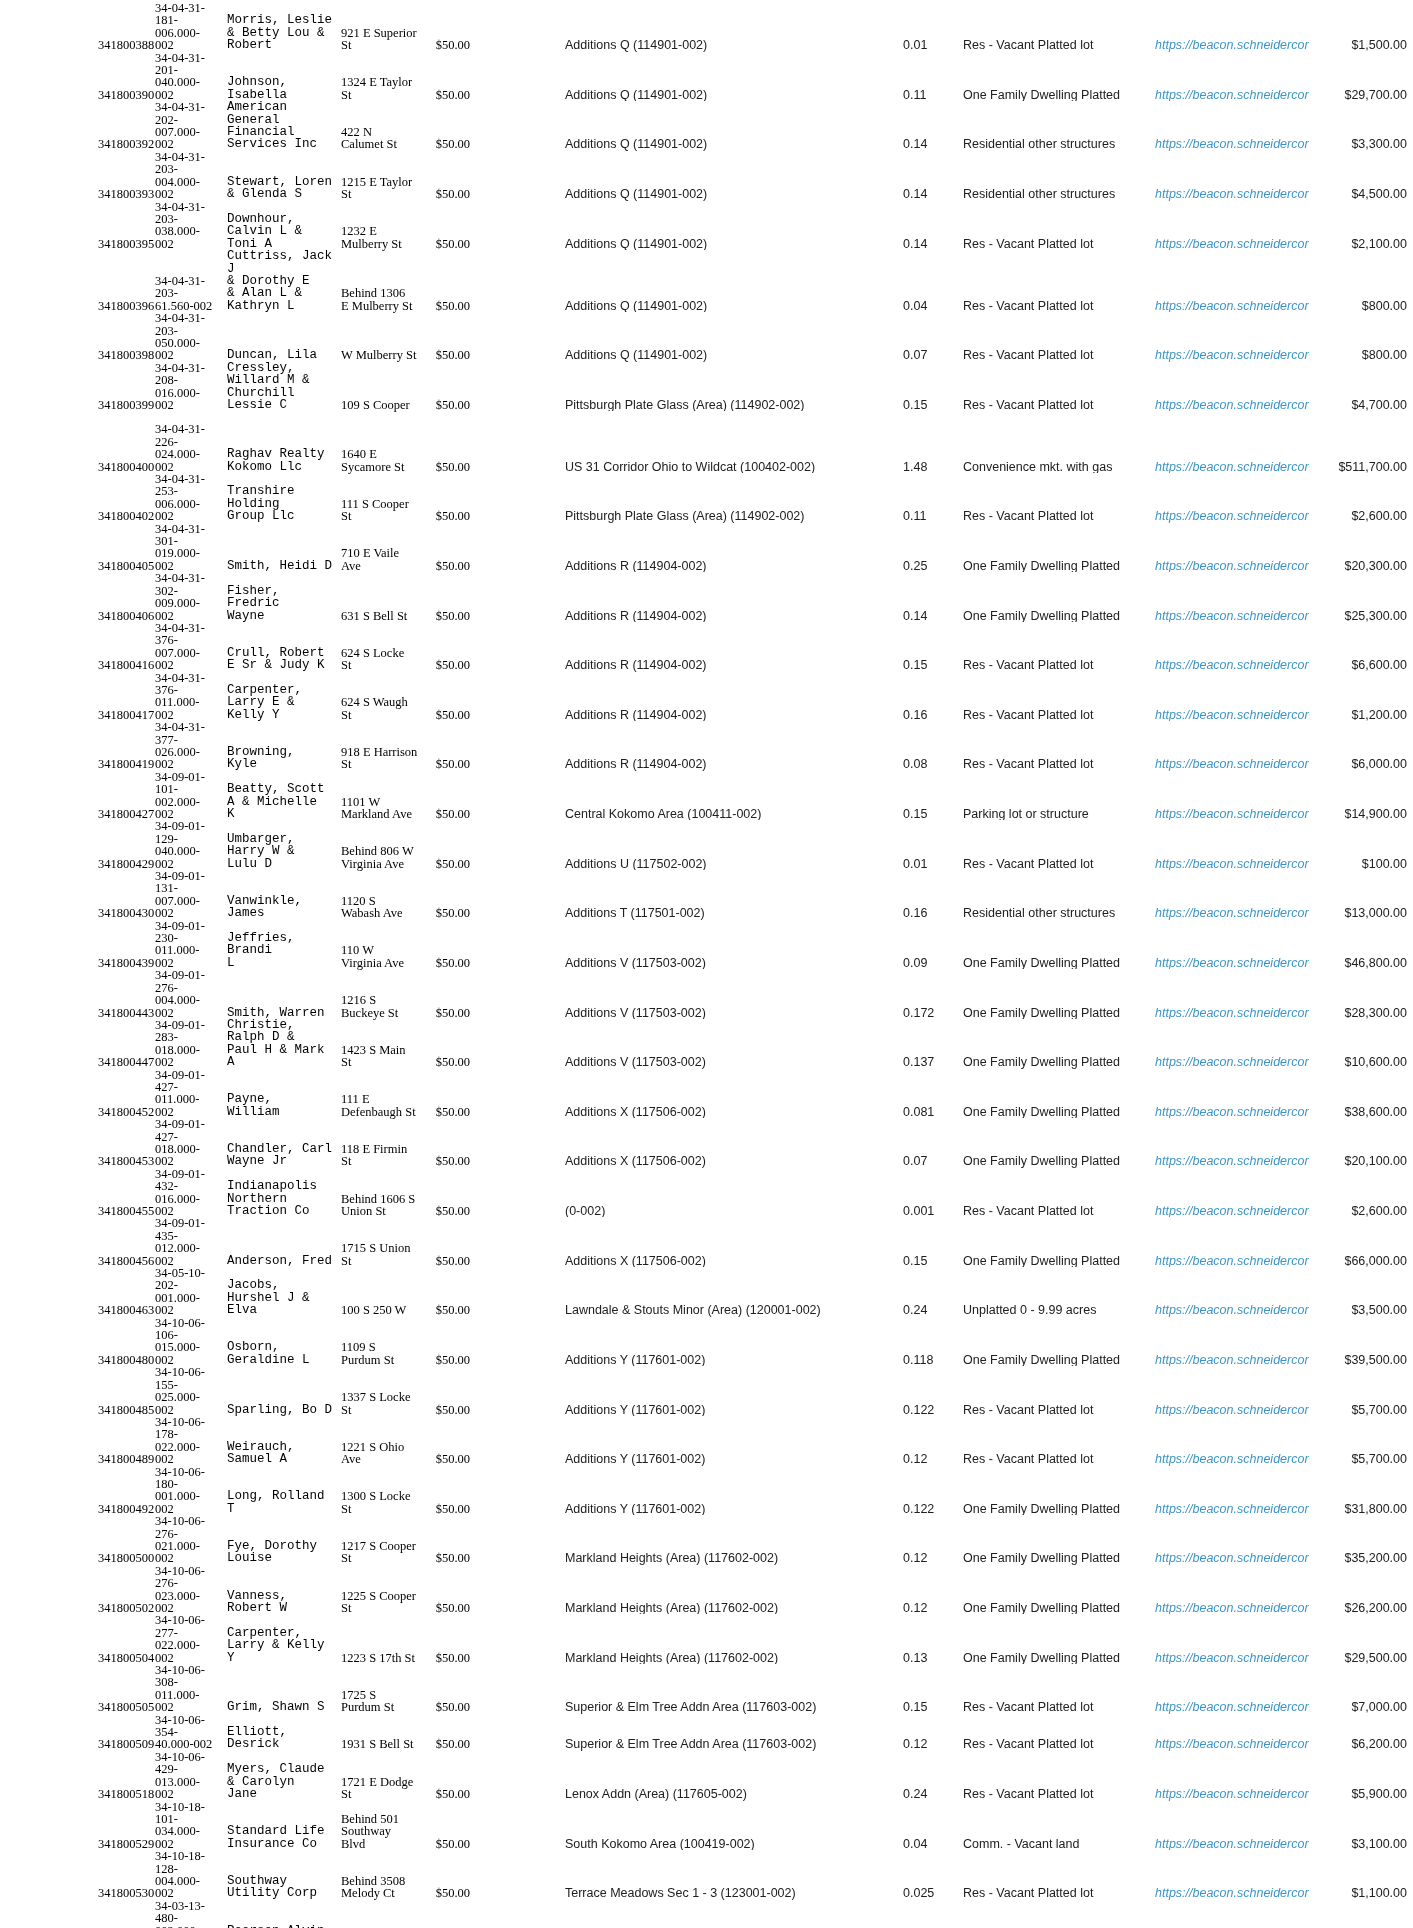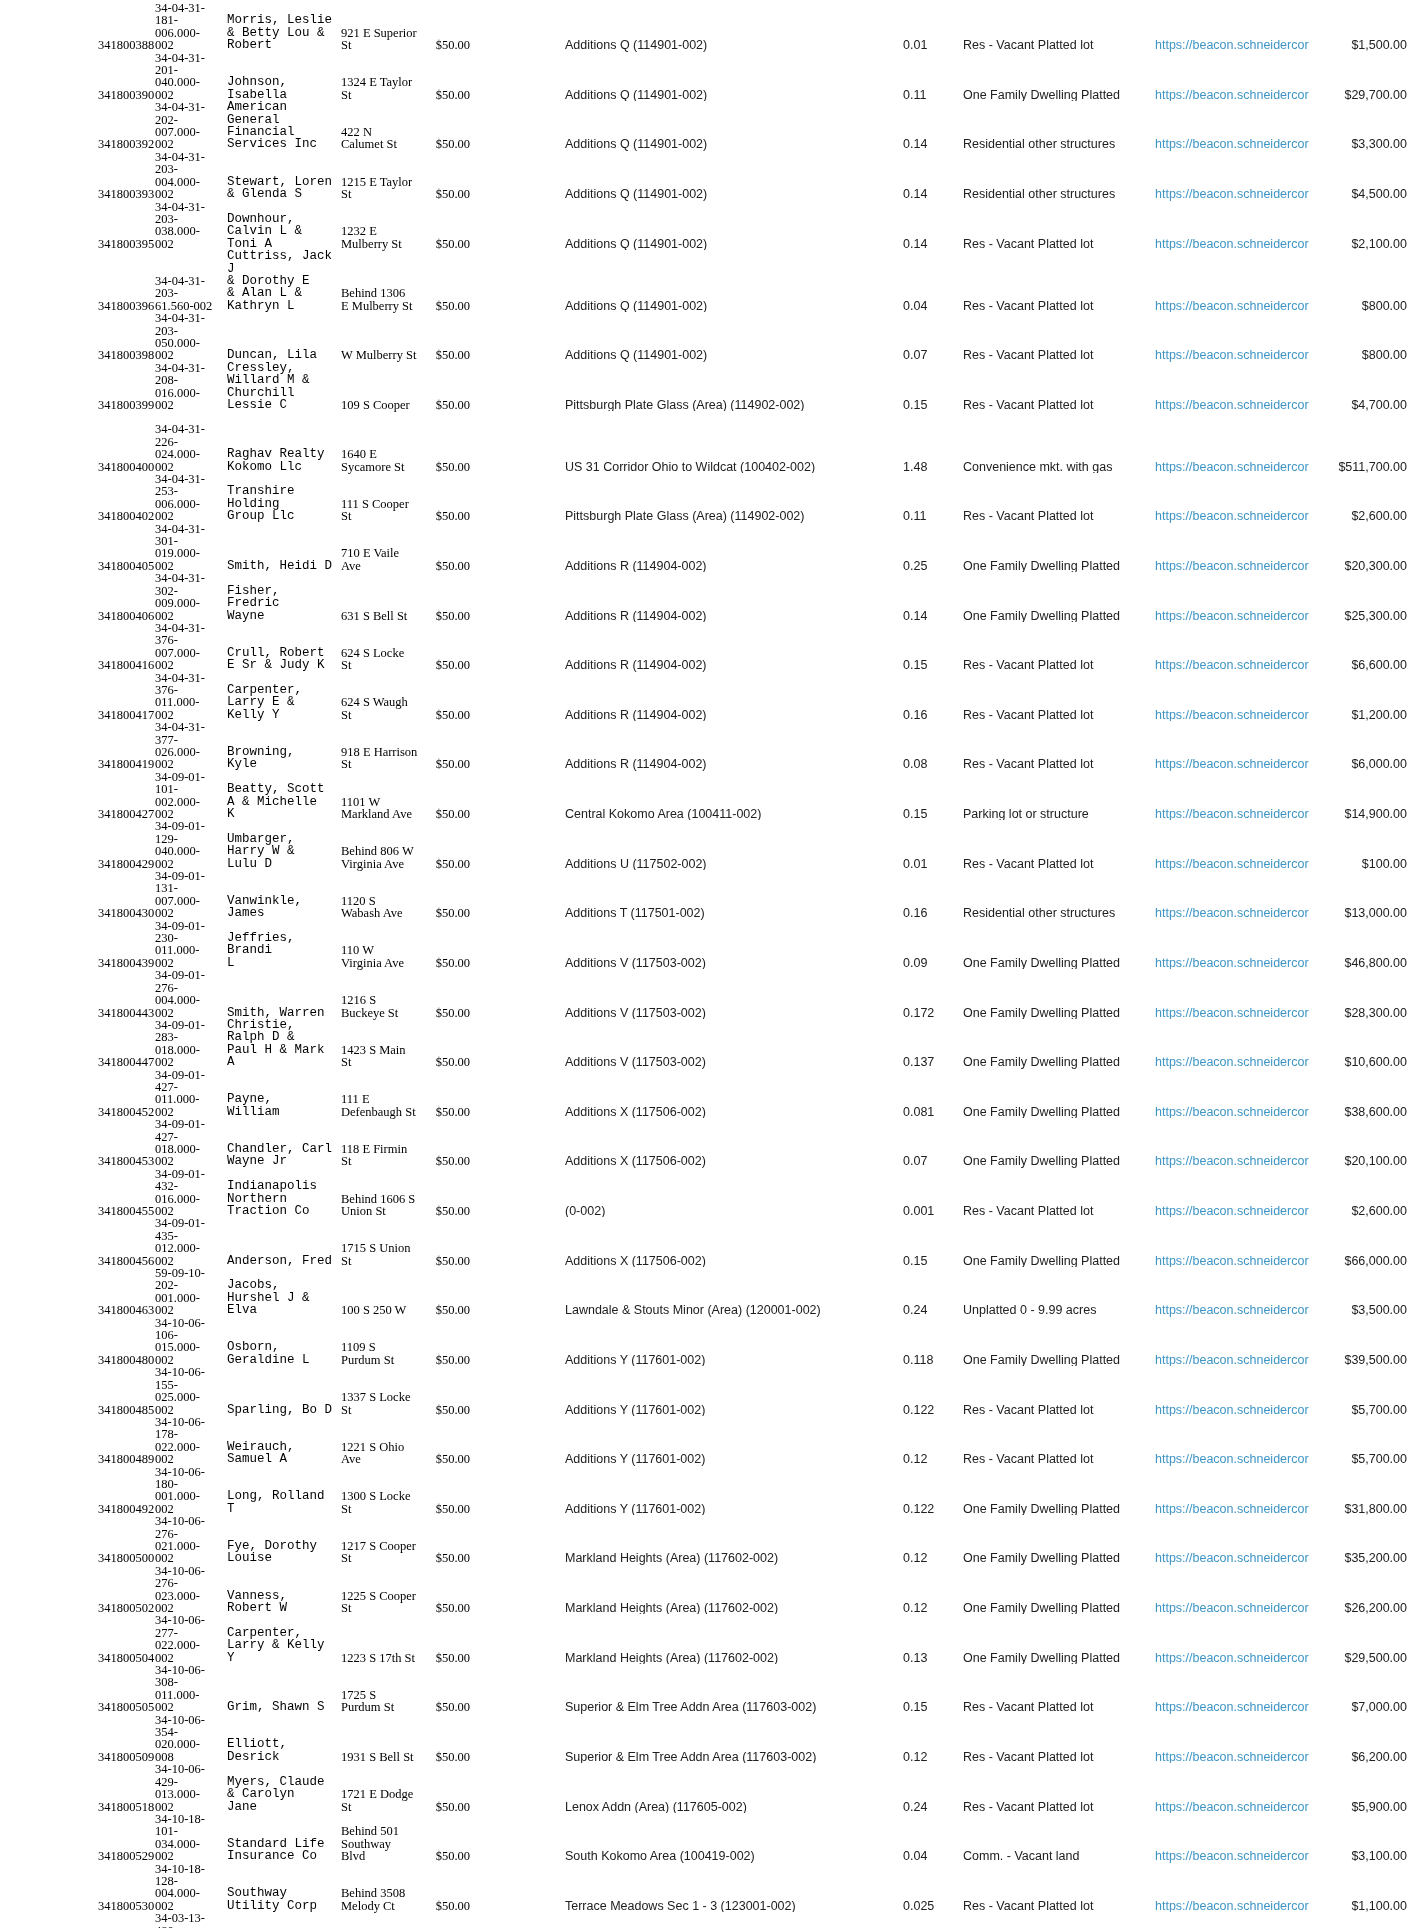--- a/index.html
+++ b/index.html
@@ -9,21 +9,21 @@
      font-family:"Liberation Serif",serif;font-size:12.5px;line-height:12.4px;color:#000;}
   .sans{font-family:"Liberation Sans",sans-serif;color:#202020;}
   .owner-cell,.addr-cell{white-space:pre-line;}
   .owner-cell{padding-left:12px;font-family:Liberation Mono, monospace;}
   .addr-cell{padding-left:8px;}
   .price-cell{text-align:right;padding-right:8px;margin-left:14px;}
   .subdiv-cell{padding-left:87px;white-space:nowrap;overflow:hidden;}
   .acre-cell{text-align:left;}
   .cls-cell{padding-left:8px;white-space:nowrap;overflow:hidden;}
   .url-cell{white-space:nowrap;overflow:hidden;}
-  .url-cell a{text-decoration:none;}
+  .url-cell a{text-decoration:none;font-style:italic;}
   .value-cell{text-align:right;padding-right:6px;white-space:nowrap;}
   tr.spacer td{height:12px;}
 </style>
 </head>
 <body>
 
 <table>
   <colgroup>
     <col style="width:57px">
       <col style="width:60px">
@@ -469,21 +469,21 @@
     <td class="price-cell">$50.00</td>
     <td class="subdiv-cell sans">Additions X (117506-002)</td>
     <td class="acre-cell sans">0.15</td>
     <td class="cls-cell sans">One Family Dwelling Platted</td>
     <td class="url-cell sans"><a href="#" style="color: rgb(62, 149, 197);">https://beacon.schneidercor</a></td>
     <td class="value-cell sans">$66,000.00</td>
   </tr>
       <tr>
     <td class="id-cell">341800463</td>
     <td class="parcel-cell">
-      <div>59-09-10-202-</div>
+      <div>34-05-10-202-</div>
       <div>001.000-002</div>
     </td>
     <td class="owner-cell">Jacobs,
 Hurshel J &amp;
 Elva</td>
     <td class="addr-cell">100 S 250 W</td>
     <td class="price-cell">$50.00</td>
     <td class="subdiv-cell sans">Lawndale &amp; Stouts Minor (Area) (120001-002)</td>
     <td class="acre-cell sans">0.24</td>
     <td class="cls-cell sans">Unplatted 0 - 9.99 acres</td>
@@ -621,21 +621,21 @@
     <td class="subdiv-cell sans">Superior &amp; Elm Tree Addn Area (117603-002)</td>
     <td class="acre-cell sans">0.15</td>
     <td class="cls-cell sans">Res - Vacant Platted lot</td>
     <td class="url-cell sans"><a href="#" style="color: rgb(62, 149, 197);">https://beacon.schneidercor</a></td>
     <td class="value-cell sans">$7,000.00</td>
   </tr>
       <tr>
     <td class="id-cell">341800509</td>
     <td class="parcel-cell">
       <div>34-10-06-354-</div>
-      <div>020.000-008</div>
+      <div>40.000-002</div>
     </td>
     <td class="owner-cell">Elliott, Desrick</td>
     <td class="addr-cell">1931 S Bell St</td>
     <td class="price-cell">$50.00</td>
     <td class="subdiv-cell sans">Superior &amp; Elm Tree Addn Area (117603-002)</td>
     <td class="acre-cell sans">0.12</td>
     <td class="cls-cell sans">Res - Vacant Platted lot</td>
     <td class="url-cell sans"><a href="#" style="color: rgb(62, 149, 197);">https://beacon.schneidercor</a></td>
     <td class="value-cell sans">$6,200.00</td>
   </tr>

